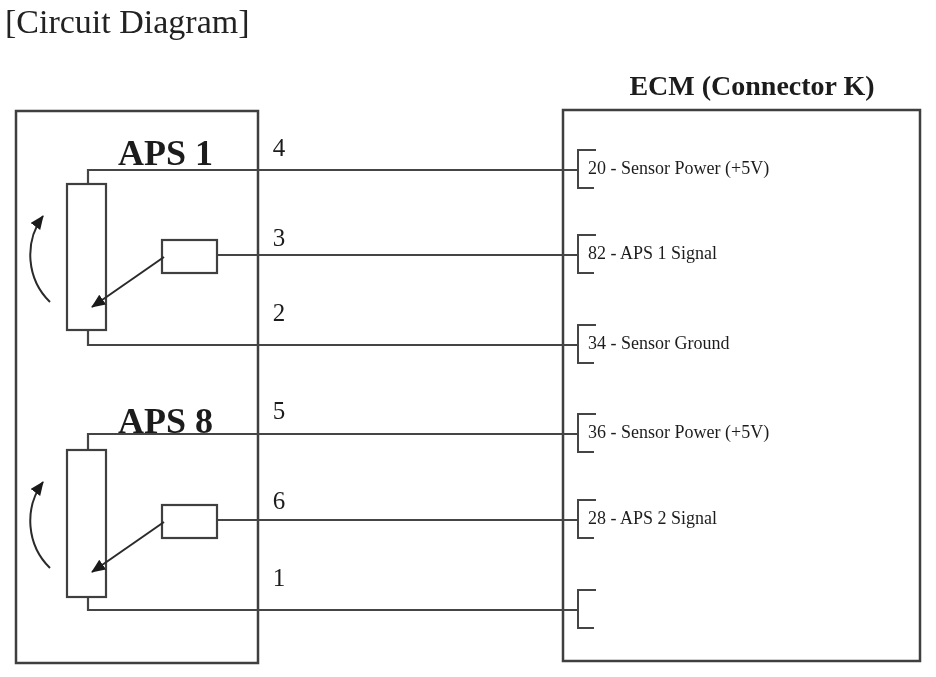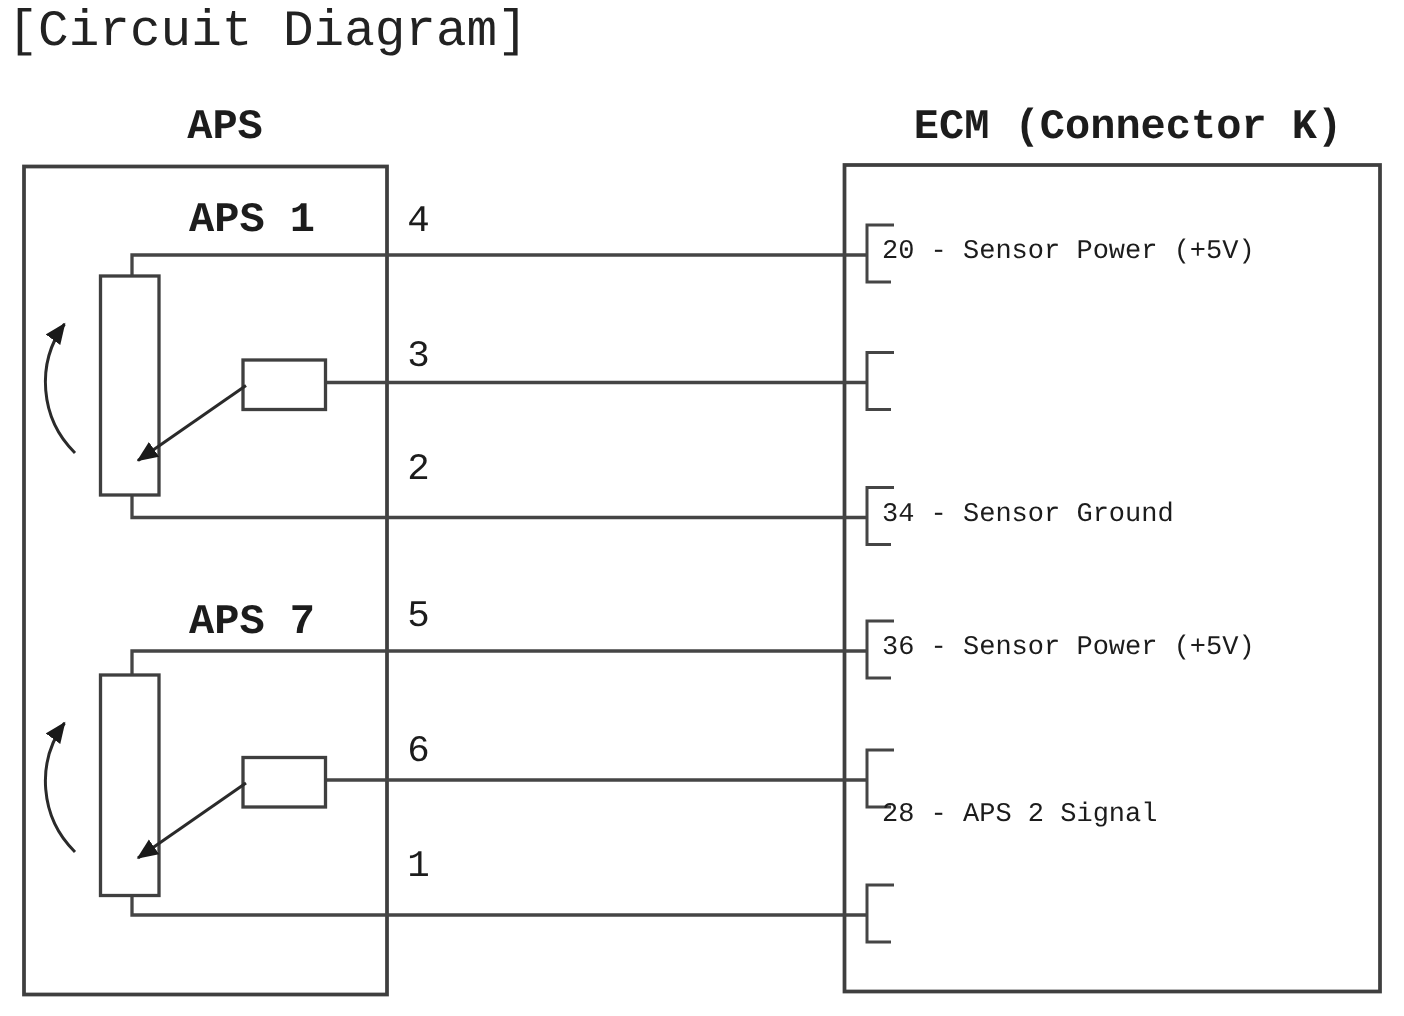--- a/index.html
+++ b/index.html
@@ -5,21 +5,21 @@
   html, body {
     margin: 0;
     padding: 0;
     background: #ffffff;
   }
   .stage {
     position: relative;
     width: 936px;
     height: 677px;
     background: #ffffff;
-    font-family: Liberation Mono, monospace;
+    font-family: Liberation Serif, serif;
     color: #1c1c1c;
     overflow: hidden;
   }
   .diagram-title {
     position: absolute;
     left: 5px;
     top: 3px;
     font-size: 34px;
     color: #222222;
     white-space: nowrap;
@@ -31,22 +31,22 @@
     font-weight: bold;
     text-align: center;
     white-space: nowrap;
   }
   .aps-header { left: 75px; width: 150px; }
   .ecm-header { left: 602px; width: 300px; }
   .sensor-label {
     position: absolute;
     left: 118px;
     width: 100px;
-    text-align: center;
-    font-size: 28px;
+    text-align: left;
+    font-size: 36px;
     font-weight: bold;
     white-space: nowrap;
   }
   .sensor-label.s1 { top: 132px; }
   .sensor-label.s2 { top: 400px; }
   .pin-num {
     position: absolute;
     left: 264px;
     width: 30px;
     text-align: center;
@@ -111,31 +111,31 @@
     <g>
       <rect x="67" y="450" width="39" height="147" fill="#ffffff" stroke="#3f3f3f" stroke-width="2.2"></rect>
       <rect x="162" y="505" width="55" height="33" fill="#ffffff" stroke="#3f3f3f" stroke-width="2.2"></rect>
       <line x1="164" y1="522" x2="92" y2="572" stroke="#2a2a2a" stroke-width="2" marker-end="url(#arrowhead)"></line>
       <path d="M50,568 A66,66 0 0 1 43,482" fill="none" stroke="#2a2a2a" stroke-width="2" marker-end="url(#arrowhead)"></path>
     </g>
   </svg>
 
   <div class="diagram-title">[Circuit Diagram]</div>
 
-  <div class="box-header aps-header">APS</div>
   <div class="box-header ecm-header">ECM (Connector K)</div>
 
   <div class="sensor-label s1">APS 1</div>
-  <div class="sensor-label s2">APS 7</div>
+  <div class="sensor-label s2">APS 8</div>
 
   <div class="pin-num" style="top:135px">4</div>
   <div class="pin-num" style="top:225px">3</div>
   <div class="pin-num" style="top:300px">2</div>
   <div class="pin-num" style="top:398px">5</div>
   <div class="pin-num" style="top:488px">6</div>
   <div class="pin-num" style="top:565px">1</div>
 
   <div class="ecm-pin-text" style="top:155px">20 - Sensor Power (+5V)</div>
+  <div class="ecm-pin-text" style="top:240px">82 - APS 1 Signal</div>
   <div class="ecm-pin-text" style="top:330px">34 - Sensor Ground</div>
   <div class="ecm-pin-text" style="top:419px">36 - Sensor Power (+5V)</div>
-  <div class="ecm-pin-text" style="top:530px">28 - APS 2 Signal</div>
+  <div class="ecm-pin-text" style="top:505px">28 - APS 2 Signal</div>
 
 </div>
 
 </body></html>

